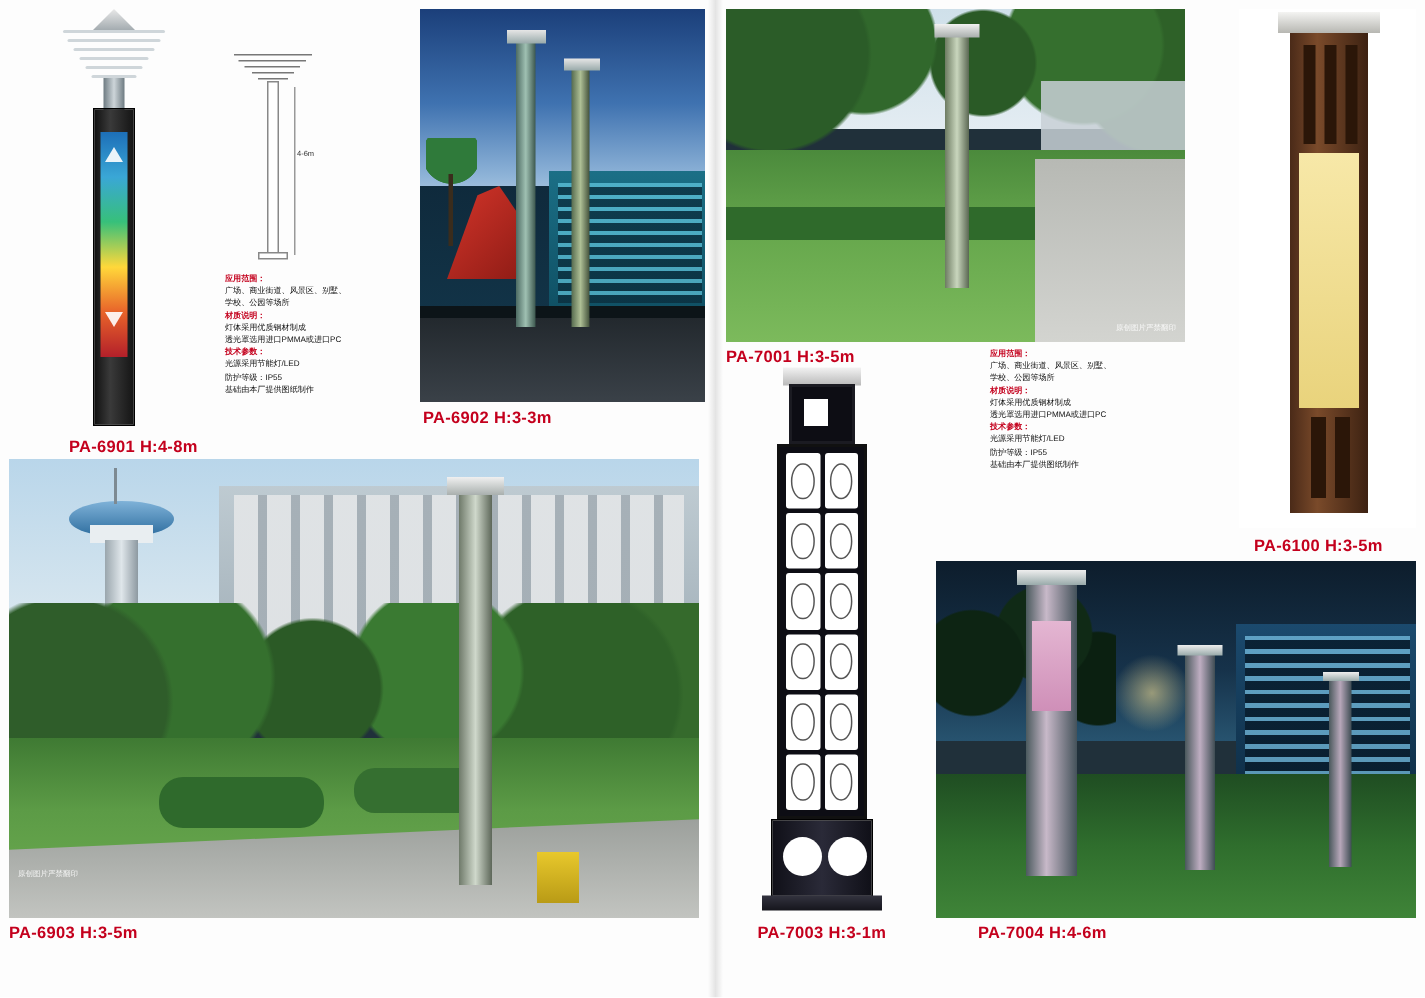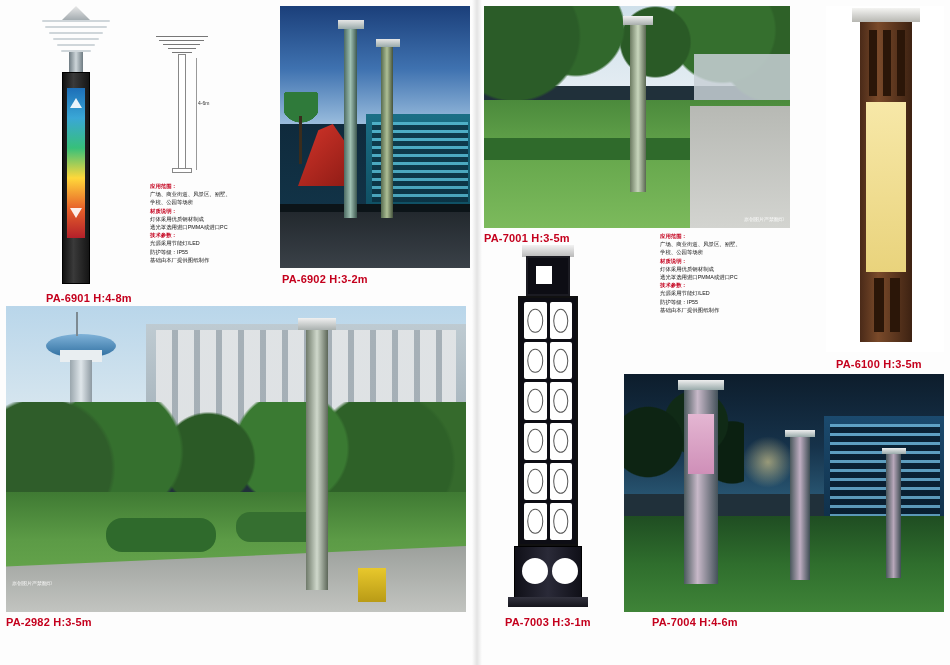--- a/index.html
+++ b/index.html
@@ -214,21 +214,21 @@
     <div style="position:absolute;left:19px;top:110px;width:3px;height:48px;background:#3a2c1c;"></div>
 
     <div class="ground" style="height:62px;background:linear-gradient(to bottom,#20262b,#3a4148);"></div>
     <div style="position:absolute;left:0;top:198px;width:190px;height:8px;background:#0c1418;"></div>
 
     <div style="position:absolute;left:64px;top:22px;width:13px;height:190px;background:linear-gradient(to right,#4d6b63,#9fc0b2,#3d584f);"></div>
     <div style="position:absolute;left:58px;top:14px;width:26px;height:9px;background:linear-gradient(#e6e6e6,#9aa);"></div>
     <div style="position:absolute;left:101px;top:40px;width:12px;height:172px;background:linear-gradient(to right,#566b4f,#aebf95,#44523c);"></div>
     <div style="position:absolute;left:96px;top:33px;width:24px;height:8px;background:linear-gradient(#e6e6e6,#9aa);"></div>
   </div>
-  <div class="caption" style="left:282px; top:273px;">PA-6902  H:3-2m</div>
+  <div class="caption" style="left:282px; top:273px;">PA-6902  H:3-3m</div>
 
   <div class="photo" style="left:6px; top:306px; width:460px; height:306px;">
     <div class="sky" style="height:150px;background:linear-gradient(to bottom,#b9d6ea,#d7e6ef 70%,#e5eef3);"></div>
 
     <div style="position:absolute;left:140px;top:18px;width:320px;height:130px;background:linear-gradient(to bottom,rgba(190,200,205,.85),rgba(150,165,175,.9));"></div>
     <div style="position:absolute;left:150px;top:24px;width:300px;height:124px;background:repeating-linear-gradient(to right,rgba(225,228,230,.95) 0 16px,rgba(165,175,182,.95) 16px 22px);"></div>
 
     <div style="position:absolute;left:40px;top:28px;width:70px;height:24px;border-radius:50%;background:linear-gradient(#7fb2d8,#2c6c9e);"></div>
     <div style="position:absolute;left:54px;top:44px;width:42px;height:12px;background:#e9eef1;"></div>
     <div style="position:absolute;left:64px;top:54px;width:22px;height:96px;background:linear-gradient(to right,#9aa6ad,#dfe6ea,#8d99a1);"></div>
@@ -247,21 +247,21 @@
 
     <div style="position:absolute;left:100px;top:212px;width:110px;height:34px;border-radius:16px;background:#2f6a2c;"></div>
     <div style="position:absolute;left:230px;top:206px;width:90px;height:30px;border-radius:14px;background:#356f30;"></div>
 
     <div style="position:absolute;left:300px;top:22px;width:22px;height:262px;background:linear-gradient(to right,#6f7a6a,#cfd8cb,#5d6759);"></div>
     <div style="position:absolute;left:292px;top:12px;width:38px;height:12px;background:linear-gradient(#f0f0f0,#a9b0ae);"></div>
 
     <div style="position:absolute;left:352px;top:262px;width:28px;height:34px;background:linear-gradient(#e8c82c,#b99b16);"></div>
     <div class="watermark" style="left:6px; bottom:26px;">原创图片严禁翻印</div>
   </div>
-  <div class="caption" style="left:6px; top:616px;">PA-2982  H:3-5m</div>
+  <div class="caption" style="left:6px; top:616px;">PA-6903  H:3-5m</div>
 
   <div class="photo" style="left:484px; top:6px; width:306px; height:222px;">
     <div class="sky" style="height:80px;background:linear-gradient(to bottom,#cfe0ea,#e3ecf2);"></div>
     <div style="position:absolute;left:0;top:0;width:306px;height:120px;background:
          radial-gradient(circle at 10% 25%,#2b5c28 0 22%,rgba(0,0,0,0) 23%),
          radial-gradient(circle at 30% 18%,#31682c 0 20%,rgba(0,0,0,0) 21%),
          radial-gradient(circle at 56% 30%,#2a5a26 0 18%,rgba(0,0,0,0) 19%),
          radial-gradient(circle at 78% 20%,#356f2e 0 20%,rgba(0,0,0,0) 21%),
          radial-gradient(circle at 95% 34%,#2e6128 0 18%,rgba(0,0,0,0) 19%);"></div>
 

